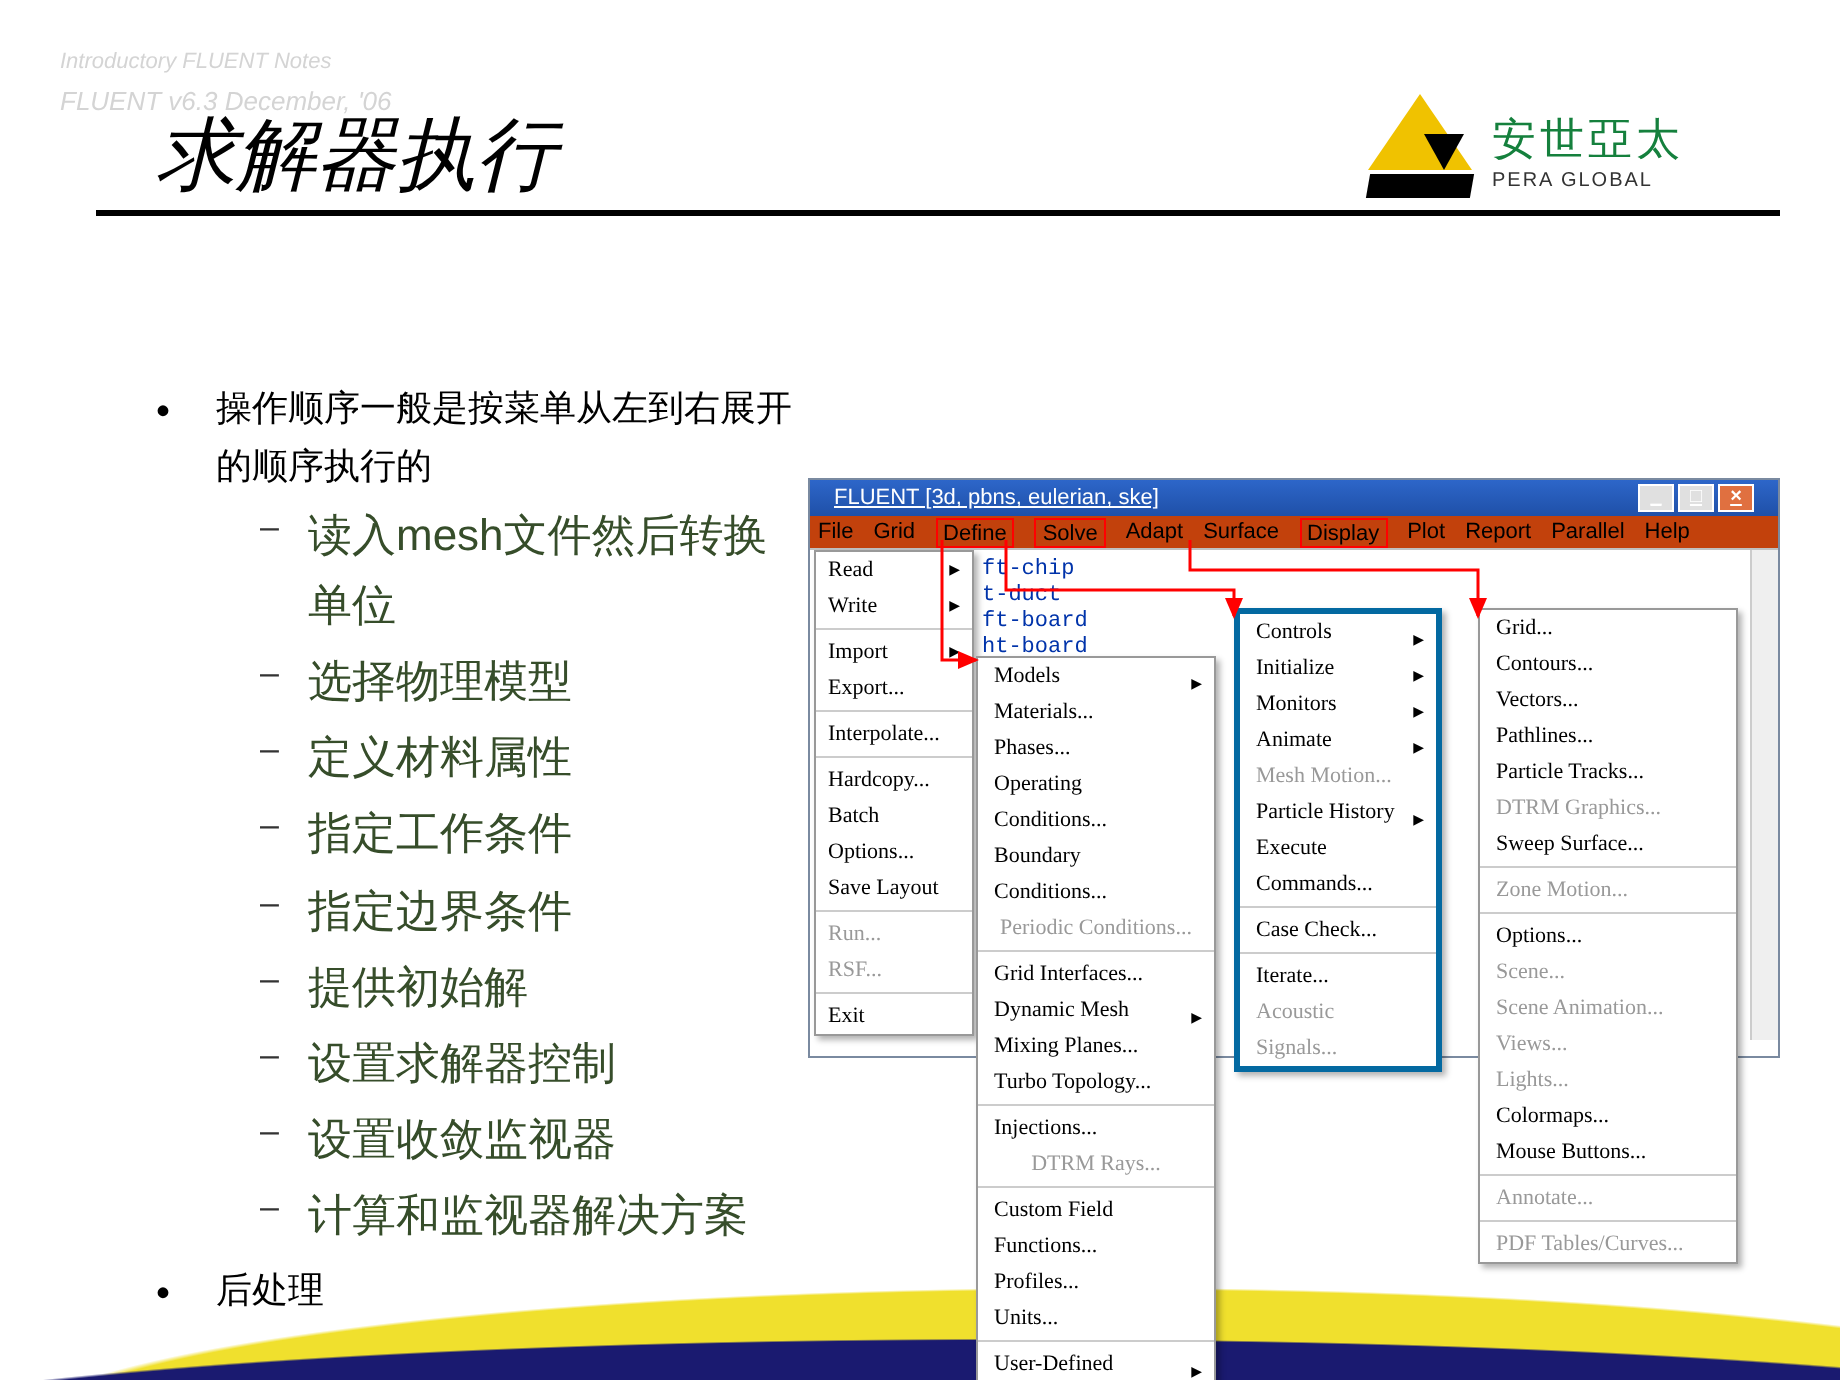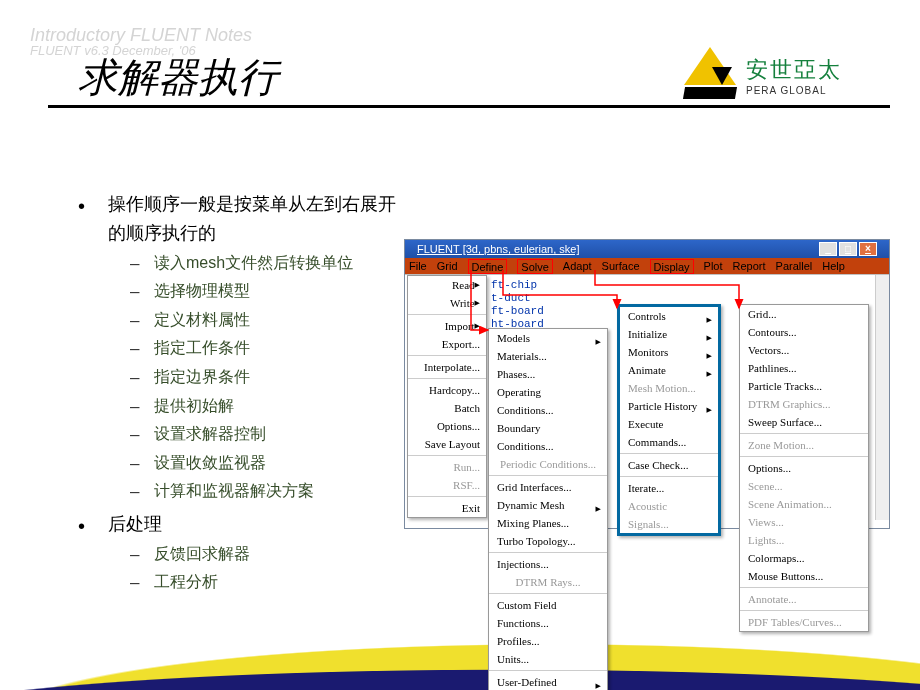--- a/index.html
+++ b/index.html
@@ -4,48 +4,48 @@
 <style>
   * { box-sizing: border-box; margin: 0; padding: 0; }
   body {
     width: 920px;
     height: 690px;
     background: #fff;
     font-family: "Microsoft YaHei", Arial, sans-serif;
     position: relative;
     overflow: hidden;
   }
-  .header-notes { position: absolute; top: 25px; left: 30px; font-size: 18px; color: #d4d4d4; font-style: italic; }
+  .header-notes { position: absolute; top: 25px; left: 30px; font-size: 11px; color: #d4d4d4; font-style: italic; }
   .header-notes2 { position: absolute; top: 43px; left: 30px; font-size: 13px; color: #d4d4d4; font-style: italic; }
   .title { position: absolute; top: 50px; left: 78px; font-size: 40px; font-style: italic; color: #000; font-weight: 400; }
   .title-line { position: absolute; top: 105px; left: 48px; width: 842px; height: 3px; background: #000; }
   .logo-area { position: absolute; top: 40px; right: 30px; width: 210px; height: 70px; display: flex; align-items: center; gap: 6px; }
   .logo-mark { width: 60px; height: 60px; position: relative; }
   .logo-tri-y { width:0;height:0;border-left:26px solid transparent;border-right:26px solid transparent;border-bottom:38px solid #f0c200;position:absolute;top:2px;left:4px; }
   .logo-base { width:52px;height:12px;background:#000;position:absolute;bottom:6px;left:4px;transform:skewX(-10deg); }
   .logo-tri-b { width:0;height:0;border-left:10px solid transparent;border-right:10px solid transparent;border-top:18px solid #000;position:absolute;top:22px;left:32px; }
   .logo-text-cn { font-size: 22px; color:#15803d; letter-spacing:2px; font-weight:500; }
   .logo-text-en { font-size: 10px; color:#333; letter-spacing:1px; }
   .content { position: absolute; top: 190px; left: 78px; width: 320px; font-size: 18px; line-height: 1.6; }
   ul.top { list-style: none; }
   ul.top > li { position: relative; padding-left: 30px; margin-bottom: 6px; }
   ul.top > li::before { content: "•"; position: absolute; left: 0px; color: #000; font-size: 20px; }
   ul.sub { list-style: none; margin-top: 2px; }
-  ul.sub > li { position: relative; padding-left: 46px; color: #364d2a; font-size: 16px; margin-bottom: 3px; }
+  ul.sub > li { position: relative; padding-left: 46px; color: #364d2a; font-size: 22px; margin-bottom: 3px; }
   ul.sub > li::before { content: "–"; position: absolute; left: 22px; color: #333; font-size: 17px; }
   
   .shot { position: absolute; top: 239px; left: 404px; width: 486px; height: 290px; border: 1px solid #7a8aa0; background: #fff; }
   .tbar { height: 18px; background: linear-gradient(#2d66c9,#1f50a8); color:#fff; font: 11px/18px "Tahoma",sans-serif; display:flex; align-items:center; padding:0 12px;text-decoration:underline; }
   .tbar .ttl { flex:1; }
   .tbar .wbtn { width:18px;height:14px;margin-left:2px;background:#e0e0e0;border:1px solid #fff;display:flex;align-items:center;justify-content:center;font:bold 10px/10px sans-serif; }
   .tbar .wbtn.close { background:#e07040;color:#fff; }
   .menubar { height:17px; background:#c2410c; border-bottom:1px solid #c0c0c0; display:flex; font:11px/17px "Tahoma",sans-serif; padding-left:4px; }
   .menubar span { margin-right:10px; }
   .menubar span.boxed { border:1px solid red; padding:0 3px; line-height:14px; margin-top:1px; }
-  .filemenu { position:absolute; top:35px; left:2px; width:80px; background:#fff; border:1px solid #999; font:11px/18px "Tahoma"; box-shadow:2px 2px 3px rgba(0,0,0,.3); z-index:2;text-align:right; }
+  .filemenu { position:absolute; top:35px; left:2px; width:80px; background:#fff; border:1px solid #999; font:11px/18px "Tahoma"; box-shadow:2px 2px 3px rgba(0,0,0,.3); z-index:2; }
   .filemenu div { padding:0 6px; }
   .filemenu .sep { border-top:1px solid #ccc; margin:2px 0; padding:0; height:0; }
   .filemenu .grey { color:#999; }
   .console { position:absolute; top:35px; left:82px; right:16px; bottom:8px; background:#fff; font:11px/13px "Consolas","Courier New",monospace; color:#111; padding:4px; overflow:hidden; }
   .console .blue { color:#0033aa; }
   .definemenu { position:absolute; top:88px; left:83px; width:120px; background:#fff; border:1px solid #999; font:11px/18px "Tahoma"; box-shadow:2px 2px 3px rgba(0,0,0,.3); z-index:3; }
   .definemenu div { padding:0 8px; position:relative; }
   .definemenu .arr::after { content:"▶"; font-size:7px; position:absolute; right:6px; top:4px; }
   .definemenu .sep { border-top:1px solid #ccc; margin:2px 0; padding:0; height:0; }
   .definemenu .grey { color:#999;text-align:center; }

